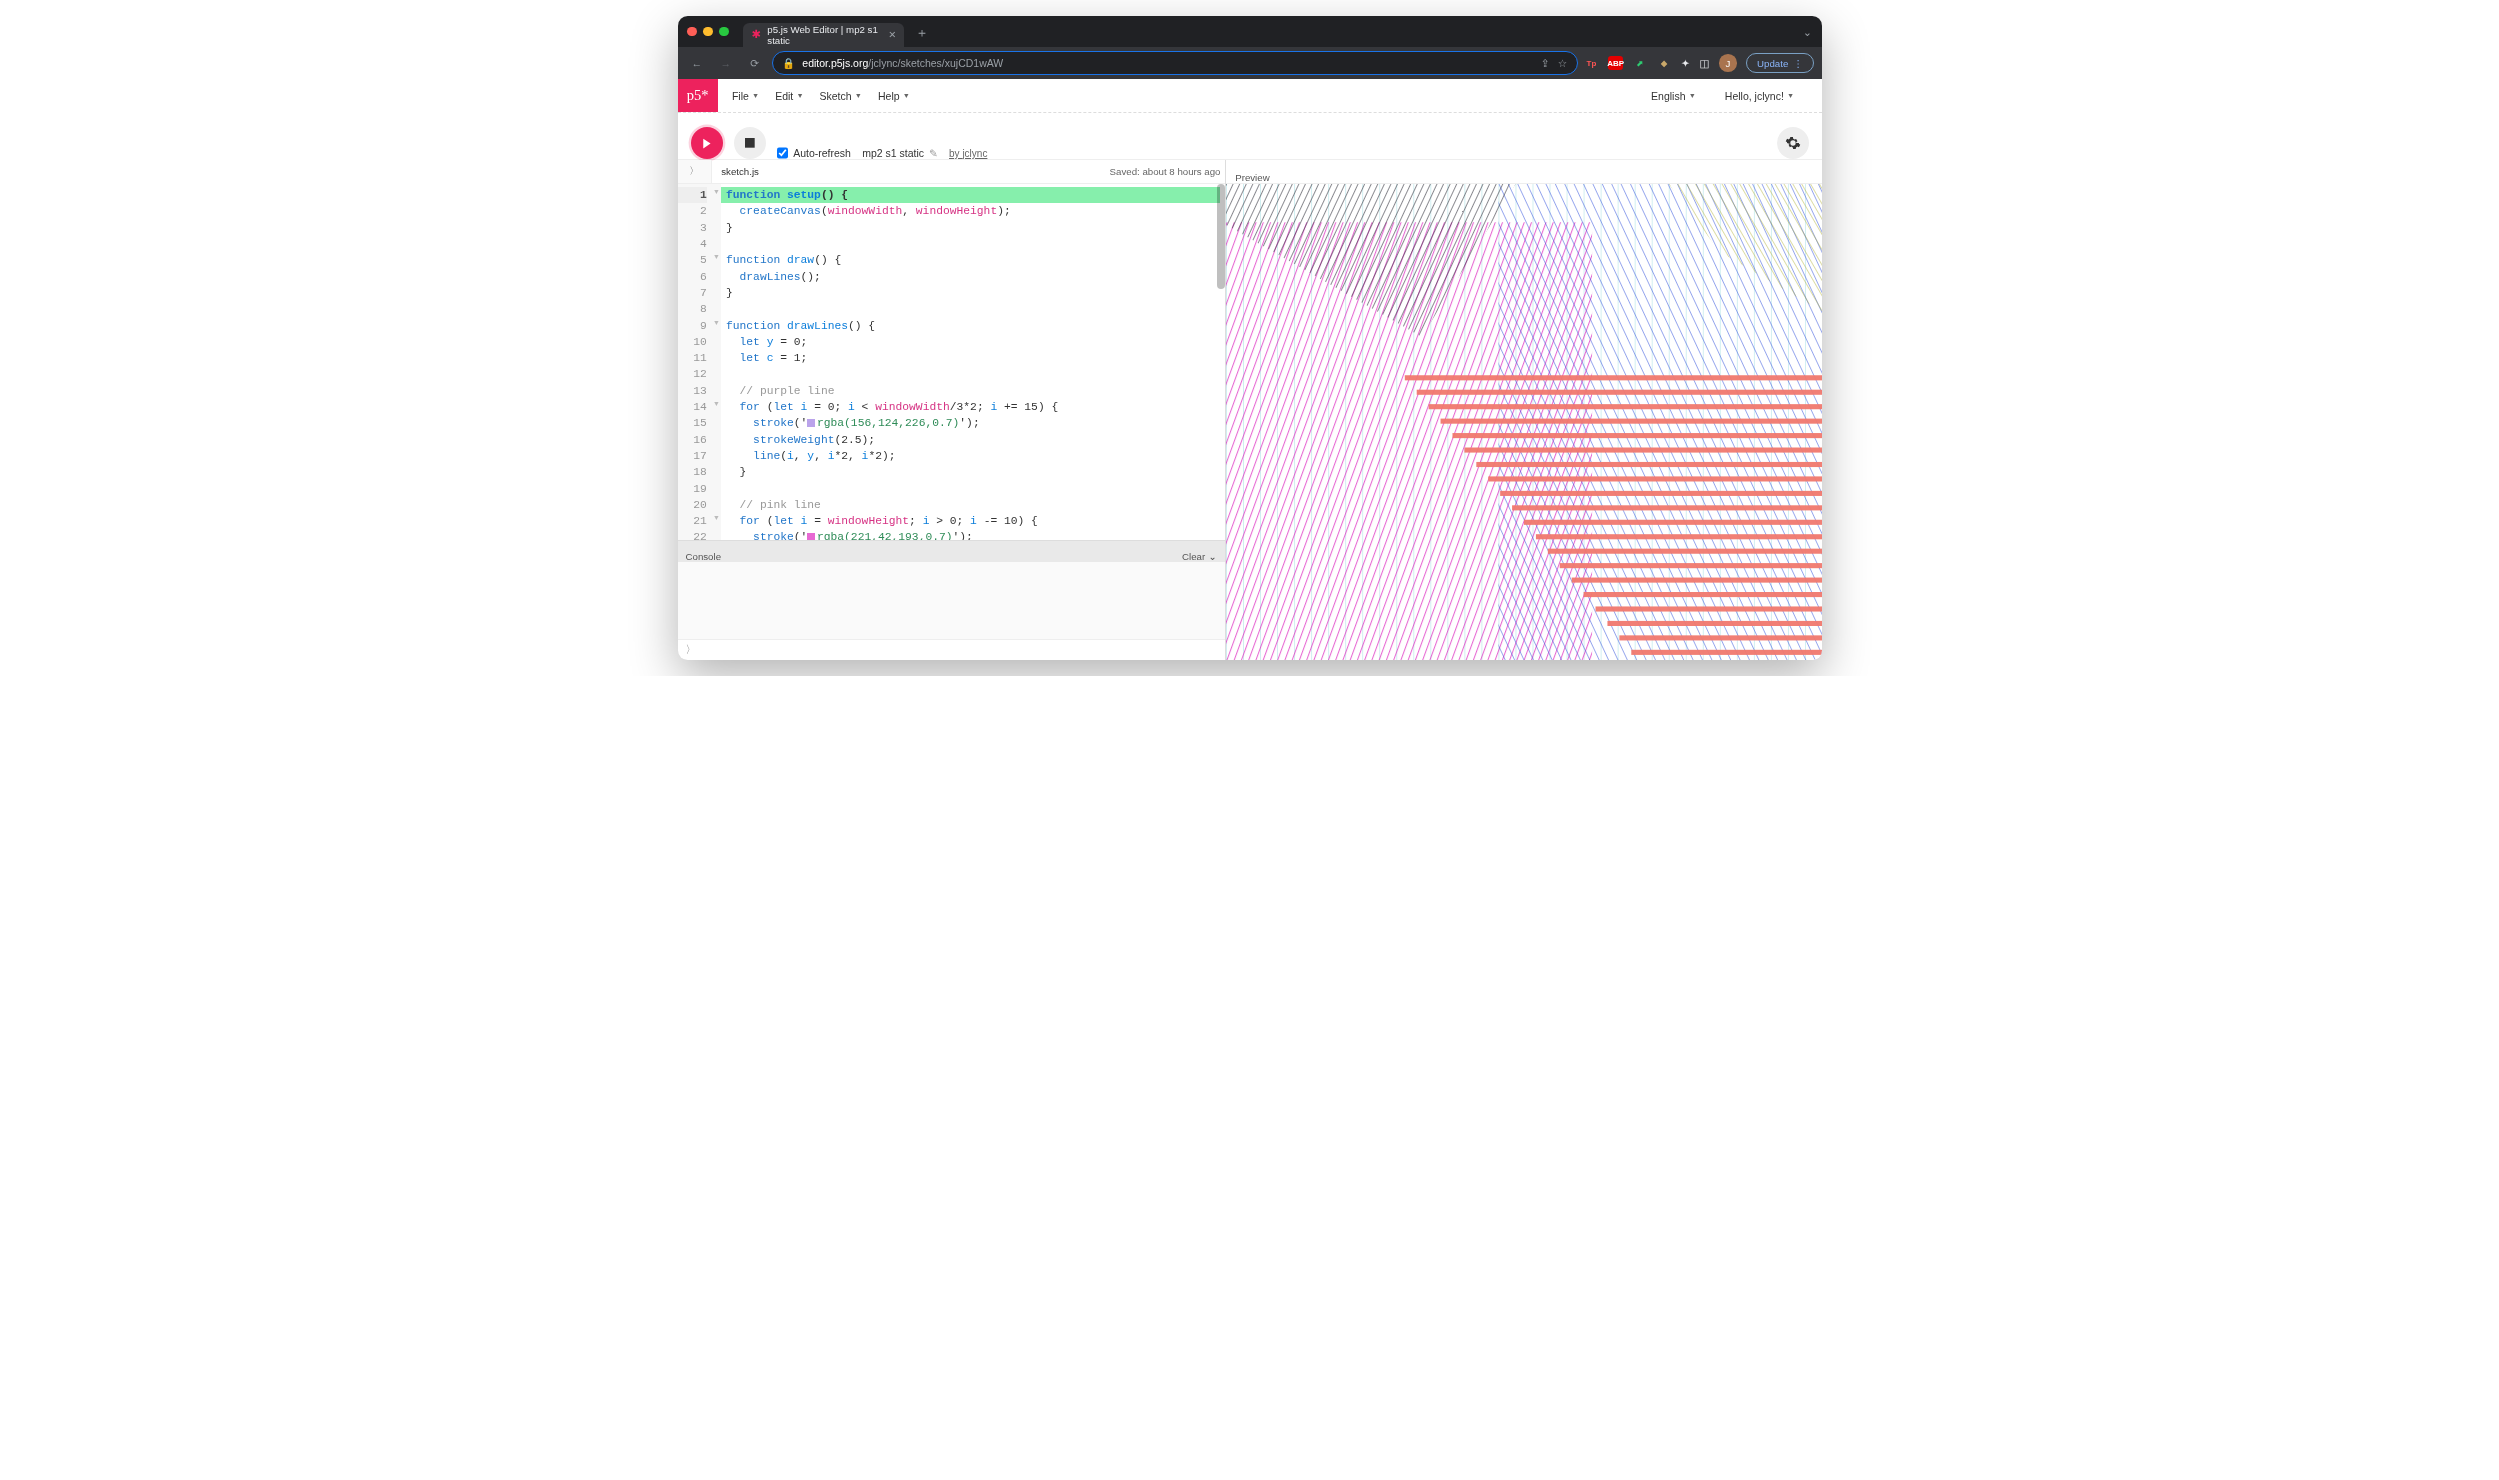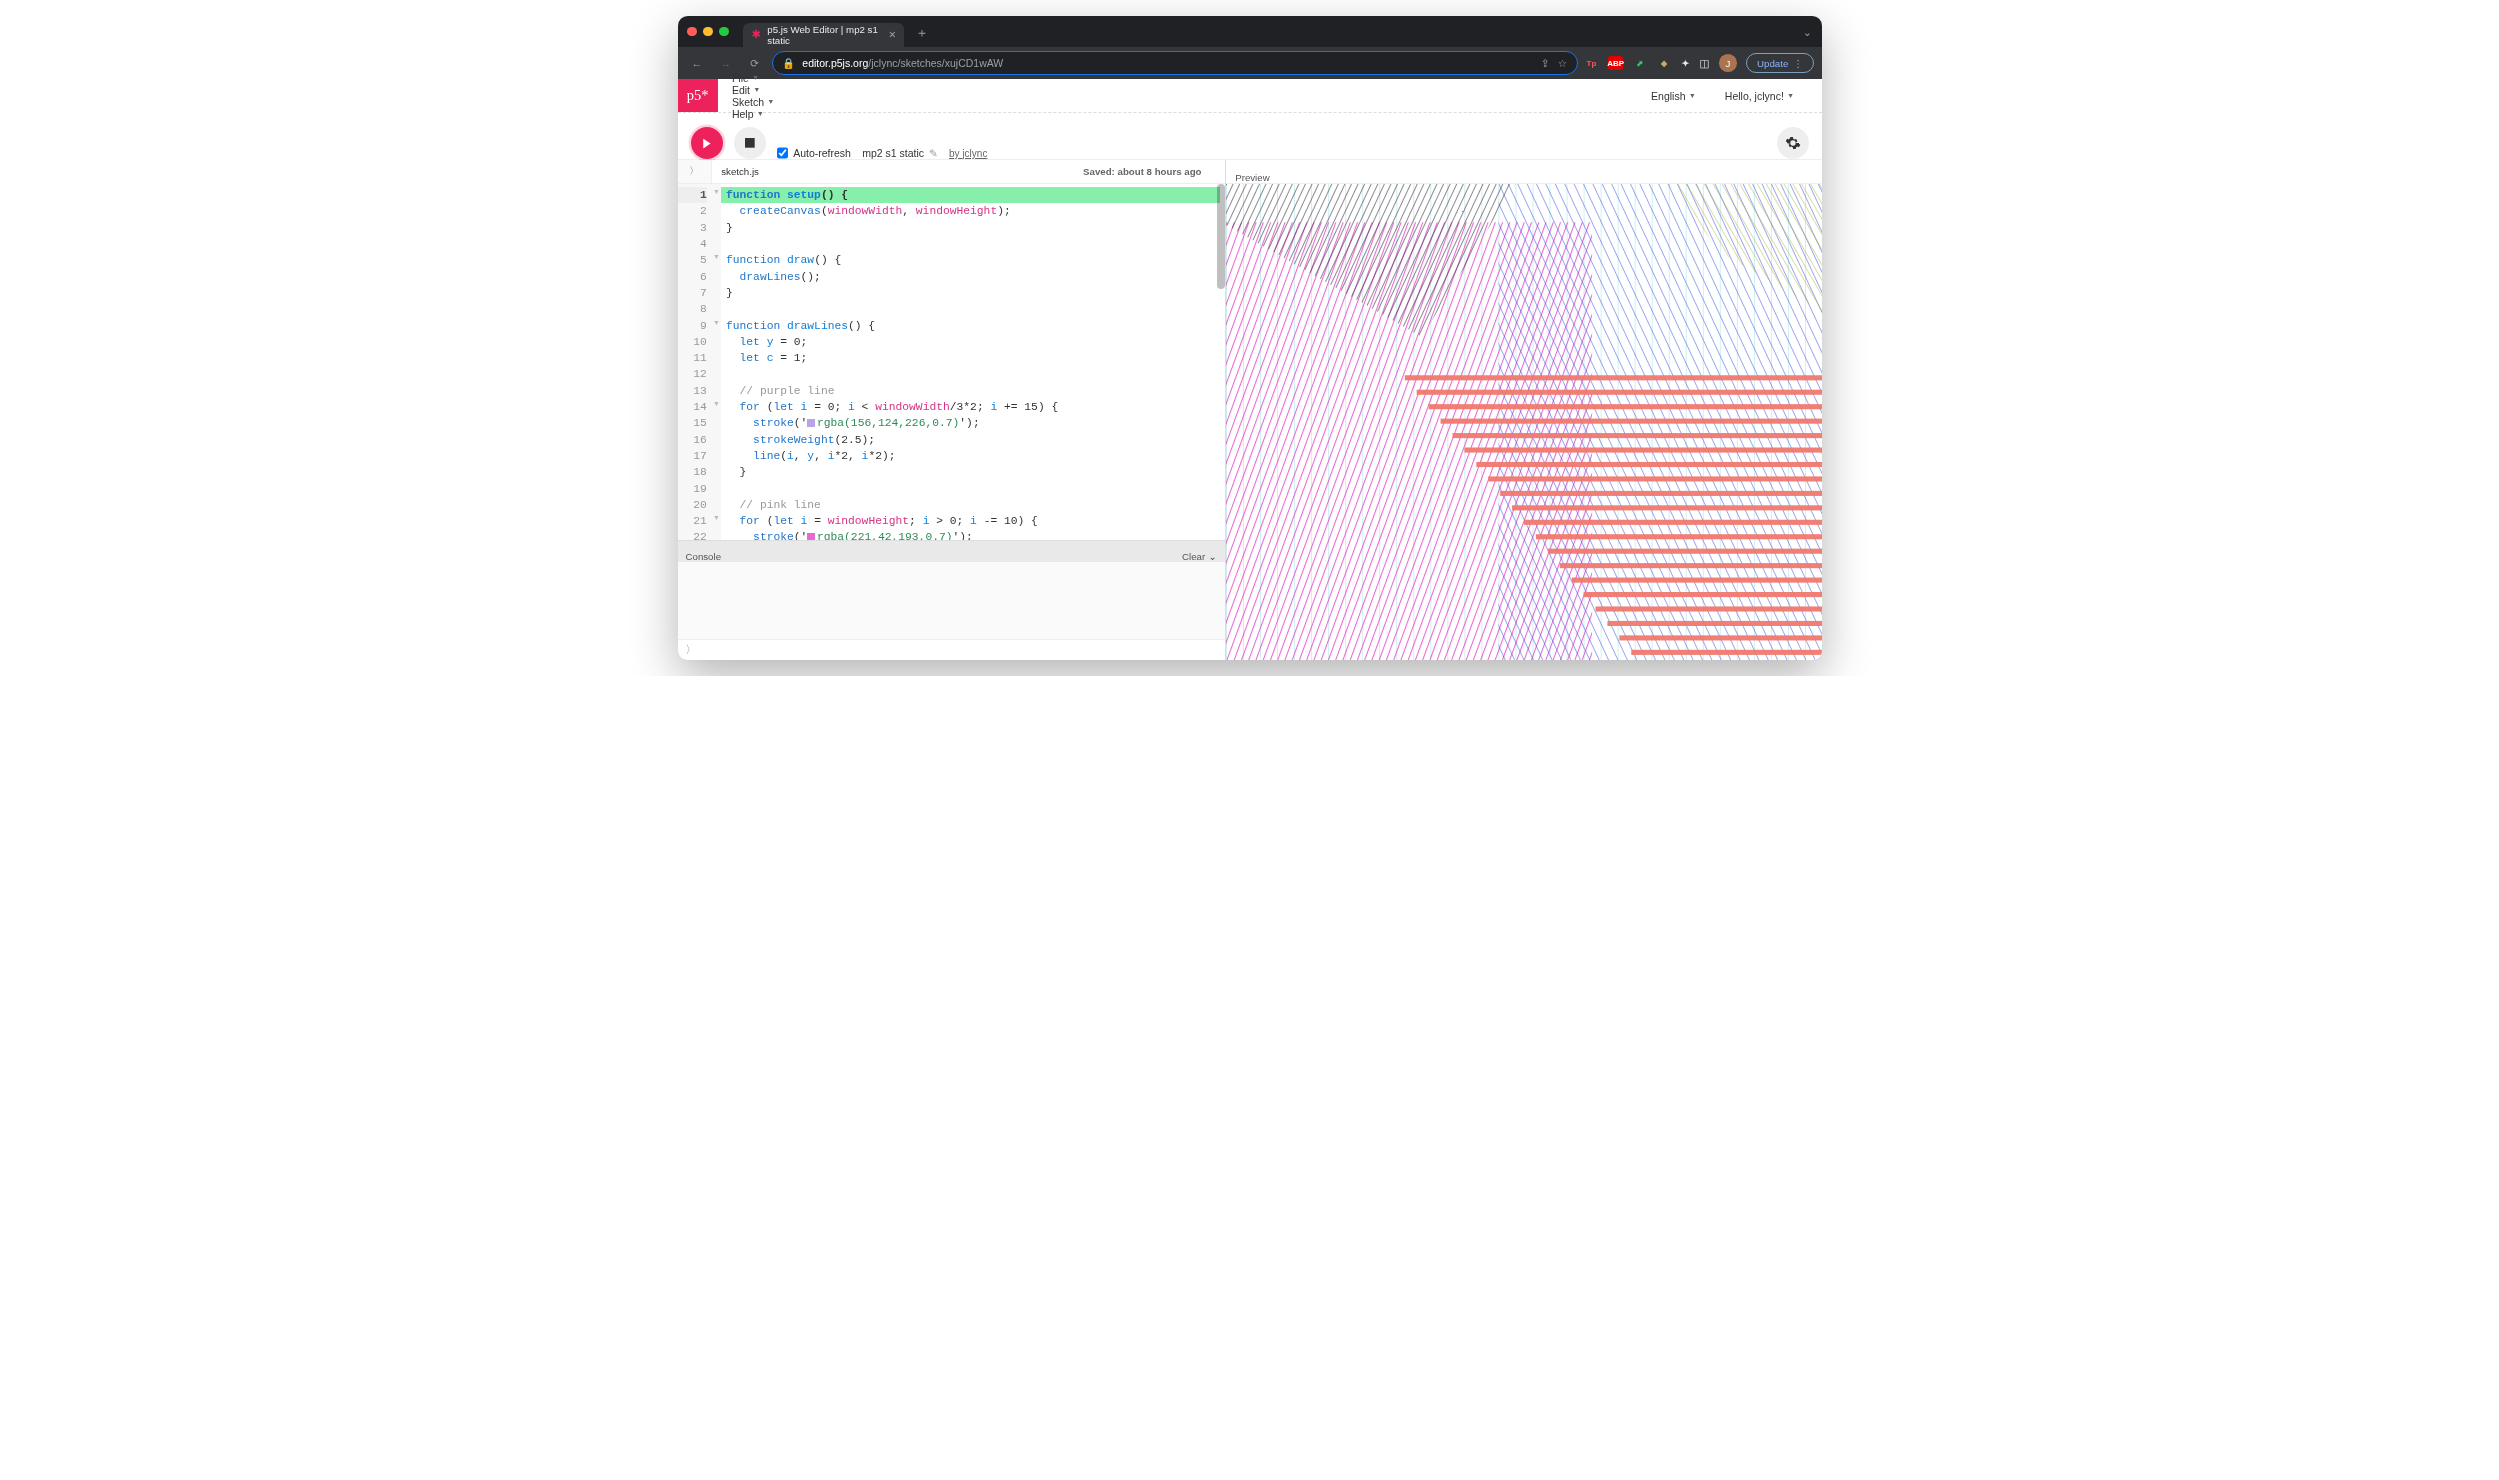--- a/index.html
+++ b/index.html
@@ -158,21 +158,21 @@
   .tabs-row {
     height: 24px; display:flex; align-items:center;
     border-bottom:0.8px solid #eee; font-size:9.7px;
   }
   .expand-btn {
     width:34px; height:100%; border-right:0.8px solid #eee;
     display:flex; align-items:center; justify-content:center;
     cursor:pointer; color:#666; background:#f9f9f9;
   }
   .file-tab { padding:0 9.7px; color:#333;}
-  .saved-text { margin-left:auto; padding-right:23px; color:#666;font-weight:bold;}
+  .saved-text { margin-left:auto; padding-right:4px; color:#666;}
   .code-area {
     flex:1; display:flex; overflow:auto;
     font-family: "SFMono-Regular", Consolas, "Liberation Mono", Menlo, monospace;
     font-size: 11.3px; line-height: 1.45; position:relative;
   }
   .gutter {
     width: 34px; background:#f7f7f7; color:#999;
     text-align:right; padding: 3.2px 4.8px 3.2px 0; flex-shrink:0;
     user-select:none;
   }
@@ -259,21 +259,21 @@
           <span>⋮</span>
       </div>
     </div>
   </div>
 
   <div class="p5-header">
     <div class="p5-logo">
         <span>p5*</span>
       </div>
     <div class="menu-row">
-      <div id="menus" style="display: flex; flex-direction: column;">
+      <div id="menus" style="display: flex;">
           <div class="menu-item">
             <span>File</span>
             <span class="menu-caret">▼</span>
           </div>
           <div class="menu-item">
             <span>Edit</span>
             <span class="menu-caret">▼</span>
           </div>
           <div class="menu-item">
             <span>Sketch</span>

